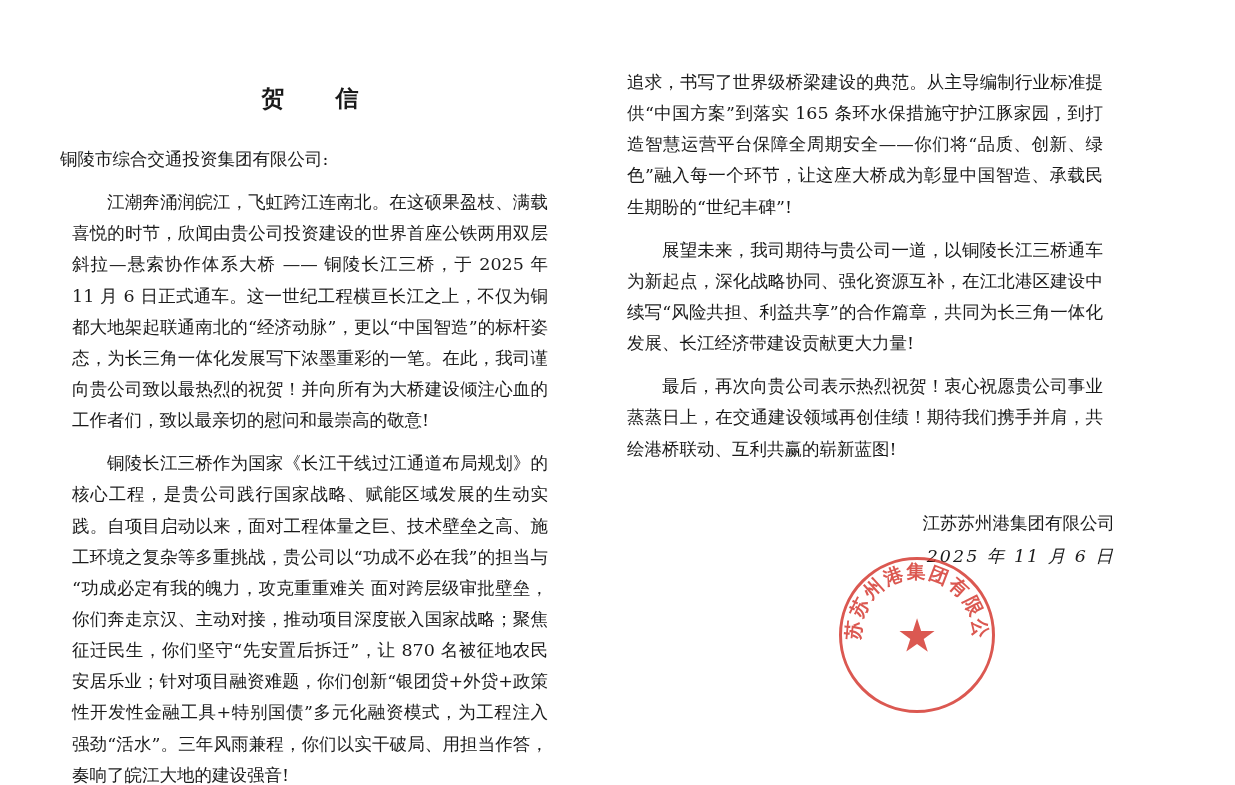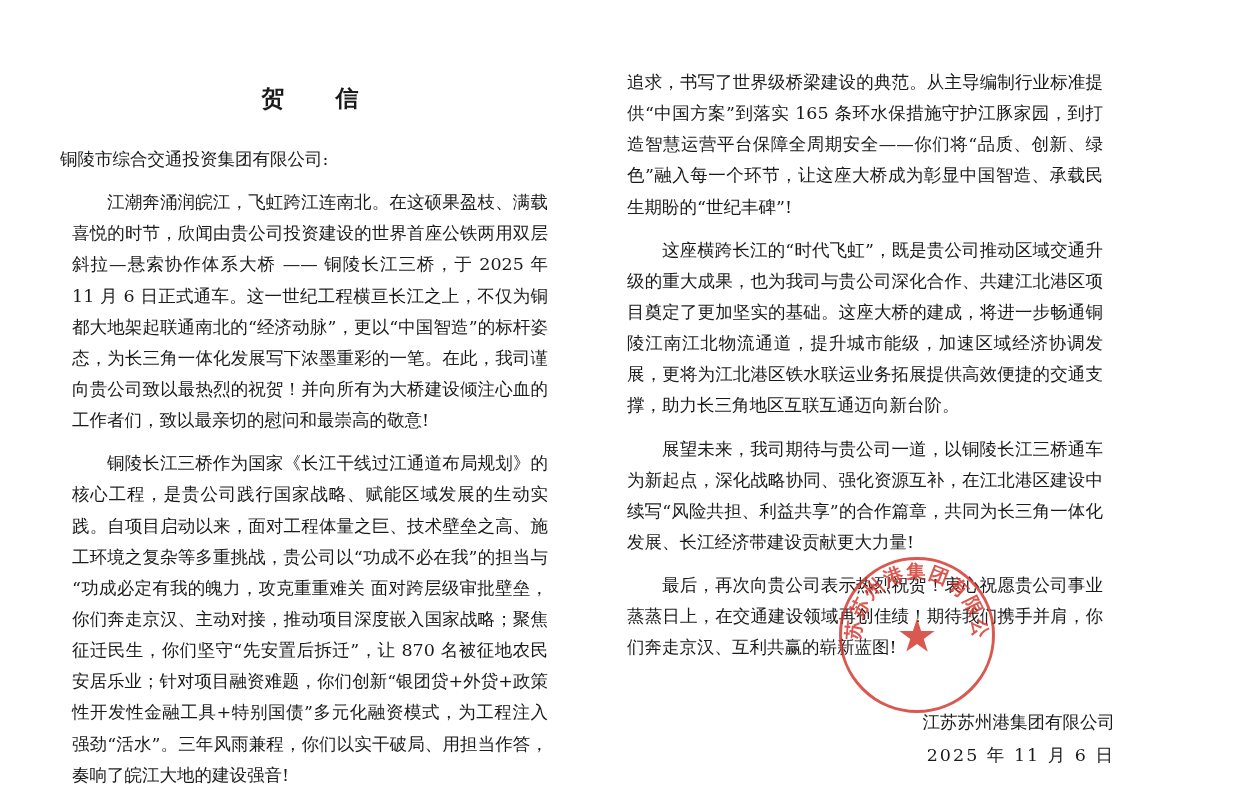--- a/index.html
+++ b/index.html
@@ -58,20 +58,21 @@
   .signature-block {
     margin-top: 42px;
     text-align: right;
     font-size: 17.5px;
     line-height: 1.9;
     position: relative;
     z-index: 1;
   }
   .sign-date {
     letter-spacing: 2px;
+    font-style: italic;
   }
   .seal {
     position: absolute;
     right: 120px;
     bottom: 52px;
     width: 150px;
     height: 150px;
     border: 3.5px solid #d4342b;
     border-radius: 50%;
     opacity: 0.82;
@@ -119,23 +120,22 @@
   <div class="column left">
     <div class="doc-title">贺　信</div>
     <div class="salutation">铜陵市综合交通投资集团有限公司:</div>
     <p class="body-text">江潮奔涌润皖江，飞虹跨江连南北。在这硕果盈枝、满载喜悦的时节，欣闻由贵公司投资建设的世界首座公铁两用双层斜拉—悬索协作体系大桥 —— 铜陵长江三桥，于 2025 年 11 月 6 日正式通车。这一世纪工程横亘长江之上，不仅为铜都大地架起联通南北的“经济动脉”，更以“中国智造”的标杆姿态，为长三角一体化发展写下浓墨重彩的一笔。在此，我司谨向贵公司致以最热烈的祝贺！并向所有为大桥建设倾注心血的工作者们，致以最亲切的慰问和最崇高的敬意!</p>
     <p class="body-text">铜陵长江三桥作为国家《长江干线过江通道布局规划》的核心工程，是贵公司践行国家战略、赋能区域发展的生动实践。自项目启动以来，面对工程体量之巨、技术壁垒之高、施工环境之复杂等多重挑战，贵公司以“功成不必在我”的担当与“功成必定有我的魄力，攻克重重难关  面对跨层级审批壁垒，你们奔走京汉、主动对接，推动项目深度嵌入国家战略；聚焦征迁民生，你们坚守“先安置后拆迁”，让 870 名被征地农民安居乐业；针对项目融资难题，你们创新“银团贷+外贷+政策性开发性金融工具+特别国债”多元化融资模式，为工程注入强劲“活水”。三年风雨兼程，你们以实干破局、用担当作答，奏响了皖江大地的建设强音!</p>
     <p class="body-text">更令人赞叹的是，贵集团以“贵集团以、创新攀高峰”的</p>
   </div>
 
   <div class="column right">
     <p class="body-text">追求，书写了世界级桥梁建设的典范。从主导编制行业标准提供“中国方案”到落实 165 条环水保措施守护江豚家园，到打造智慧运营平台保障全周期安全——你们将“品质、创新、绿色”融入每一个环节，让这座大桥成为彰显中国智造、承载民生期盼的“世纪丰碑”!</p>
-    <p class="body-text">这座横跨长江的“时代飞虹”，既是贵公司推动区域交通升级的重大成果，也为我司与贵公司深化合作、共建江北港区项目奠定了更加坚实的基础。这座大桥的建成，将进一步畅通铜陵江南江北物流通道，提升城市能级，加速区域经济协调发展，更将为江北港区铁水联运业务拓展提供高效便捷的交通支撑，助力长三角地区互联互通迈向新台阶。</p>
     <p class="body-text">展望未来，我司期待与贵公司一道，以铜陵长江三桥通车为新起点，深化战略协同、强化资源互补，在江北港区建设中续写“风险共担、利益共享”的合作篇章，共同为长三角一体化发展、长江经济带建设贡献更大力量!</p>
-    <p class="body-text">最后，再次向贵公司表示热烈祝贺！衷心祝愿贵公司事业蒸蒸日上，在交通建设领域再创佳绩！期待我们携手并肩，你们奔走京汉、互利共赢的崭新蓝图!</p>
+    <p class="body-text">最后，再次向贵公司表示热烈祝贺！衷心祝愿贵公司事业蒸蒸日上，在交通建设领域再创佳绩！期待我们携手并肩，共绘港桥联动、互利共赢的崭新蓝图!</p>
 
     <div class="signature-block">
       <div>江苏苏州港集团有限公司</div>
       <div class="sign-date">2025 年 11 月 6 日</div>
     </div>
 
     <div class="seal">
       <div class="seal-inner"></div>
       <div class="seal-text">
         <svg viewBox="0 0 150 150" aria-hidden="true">

